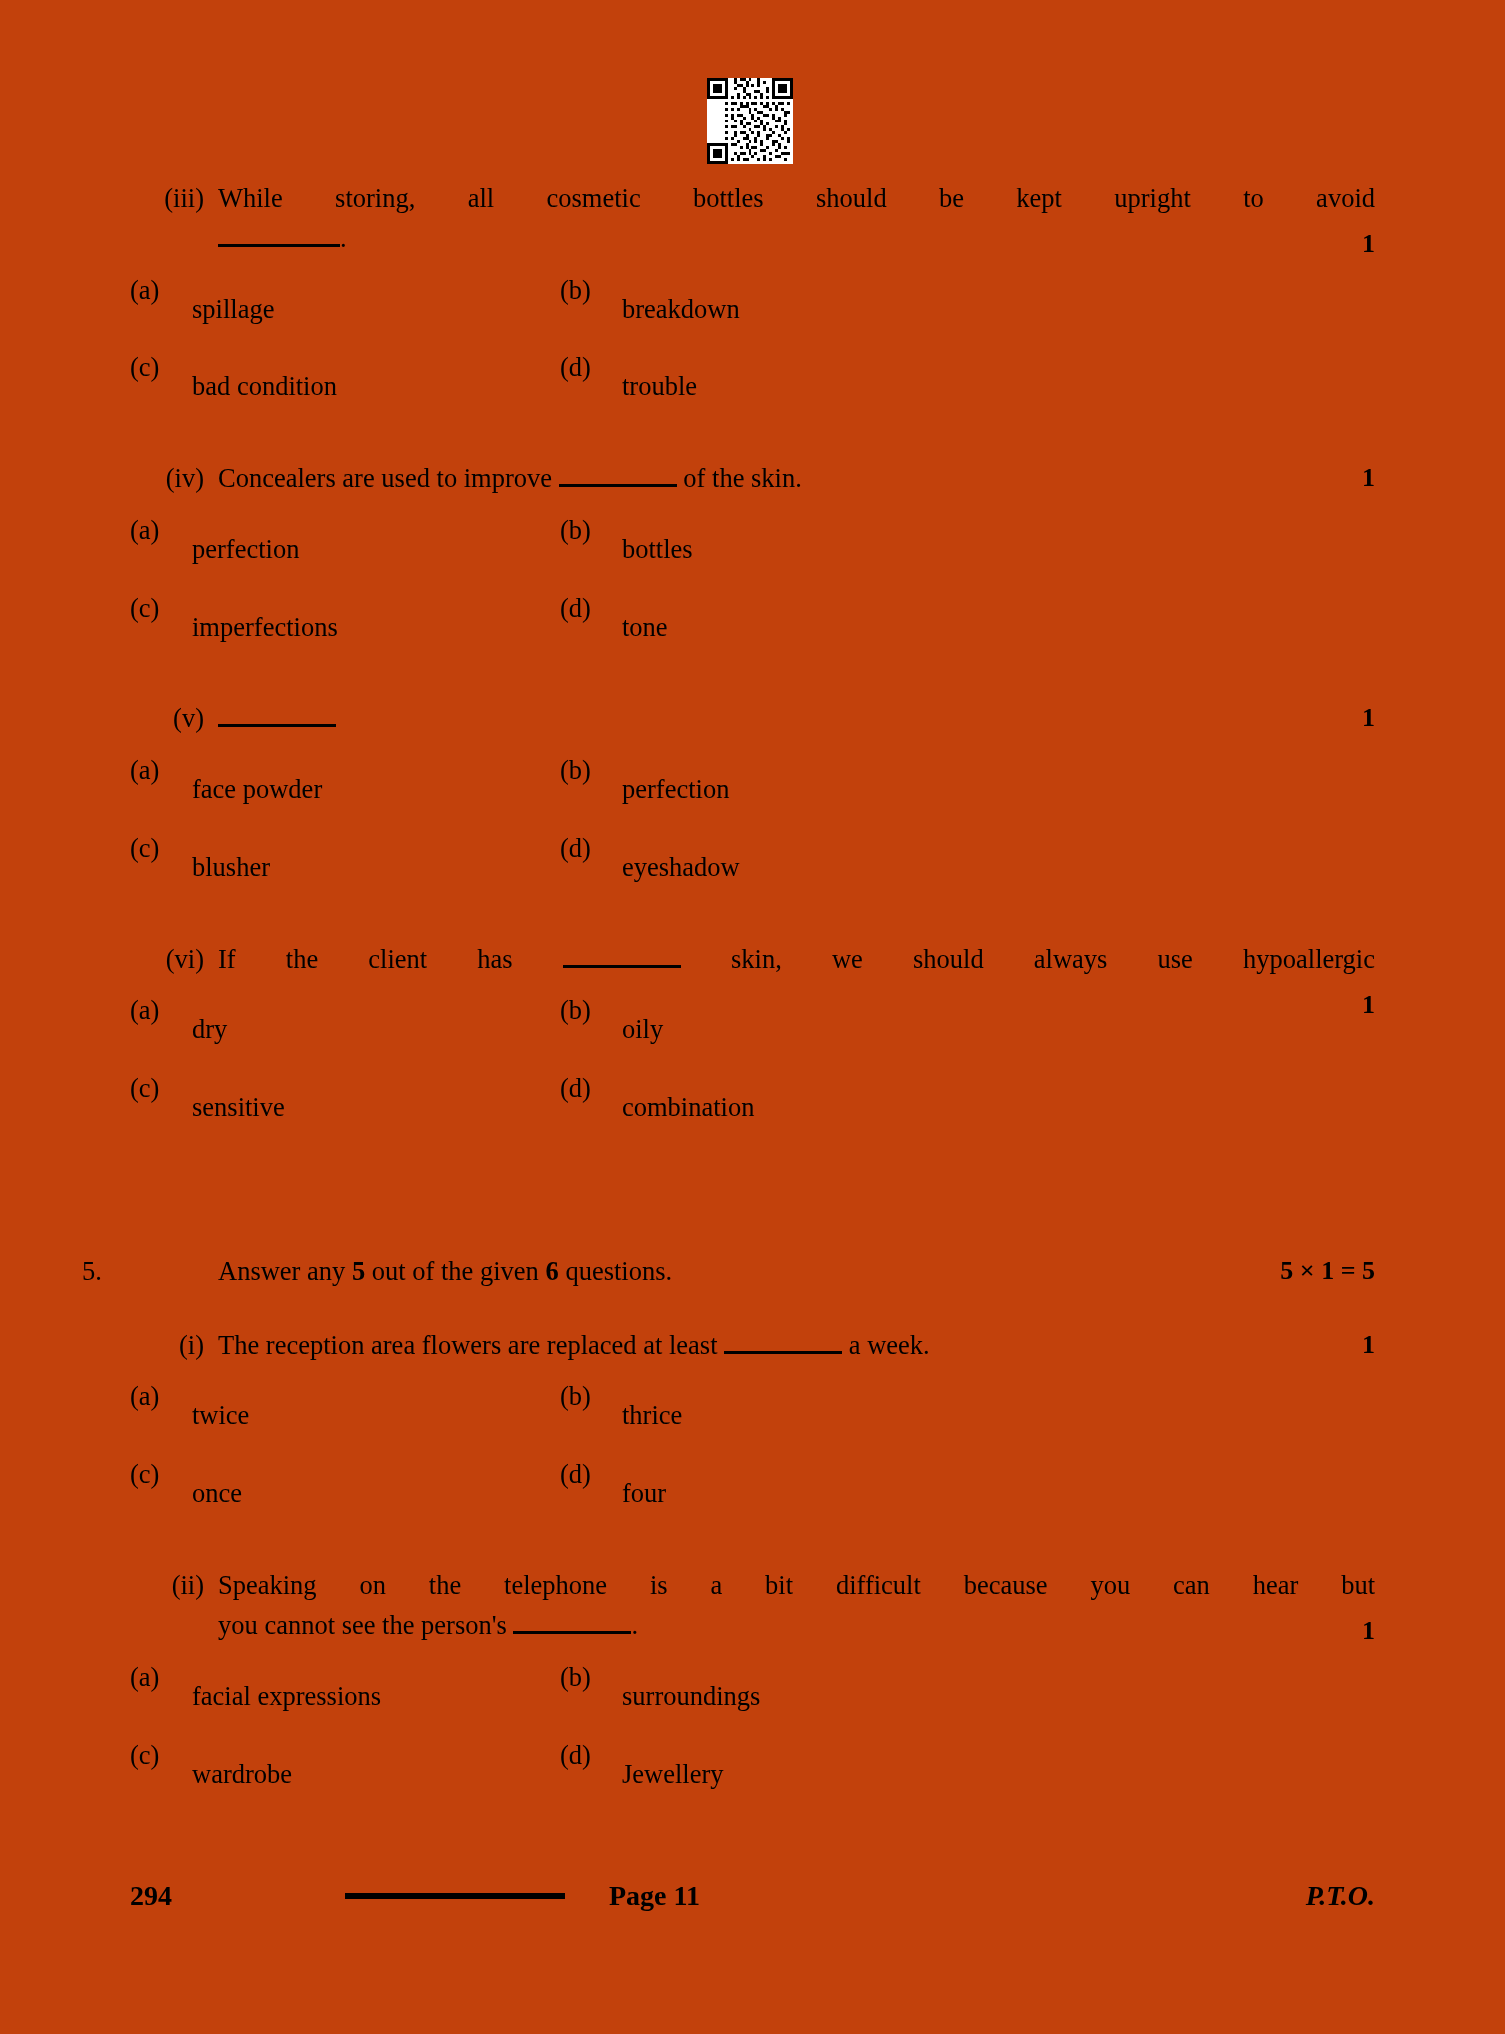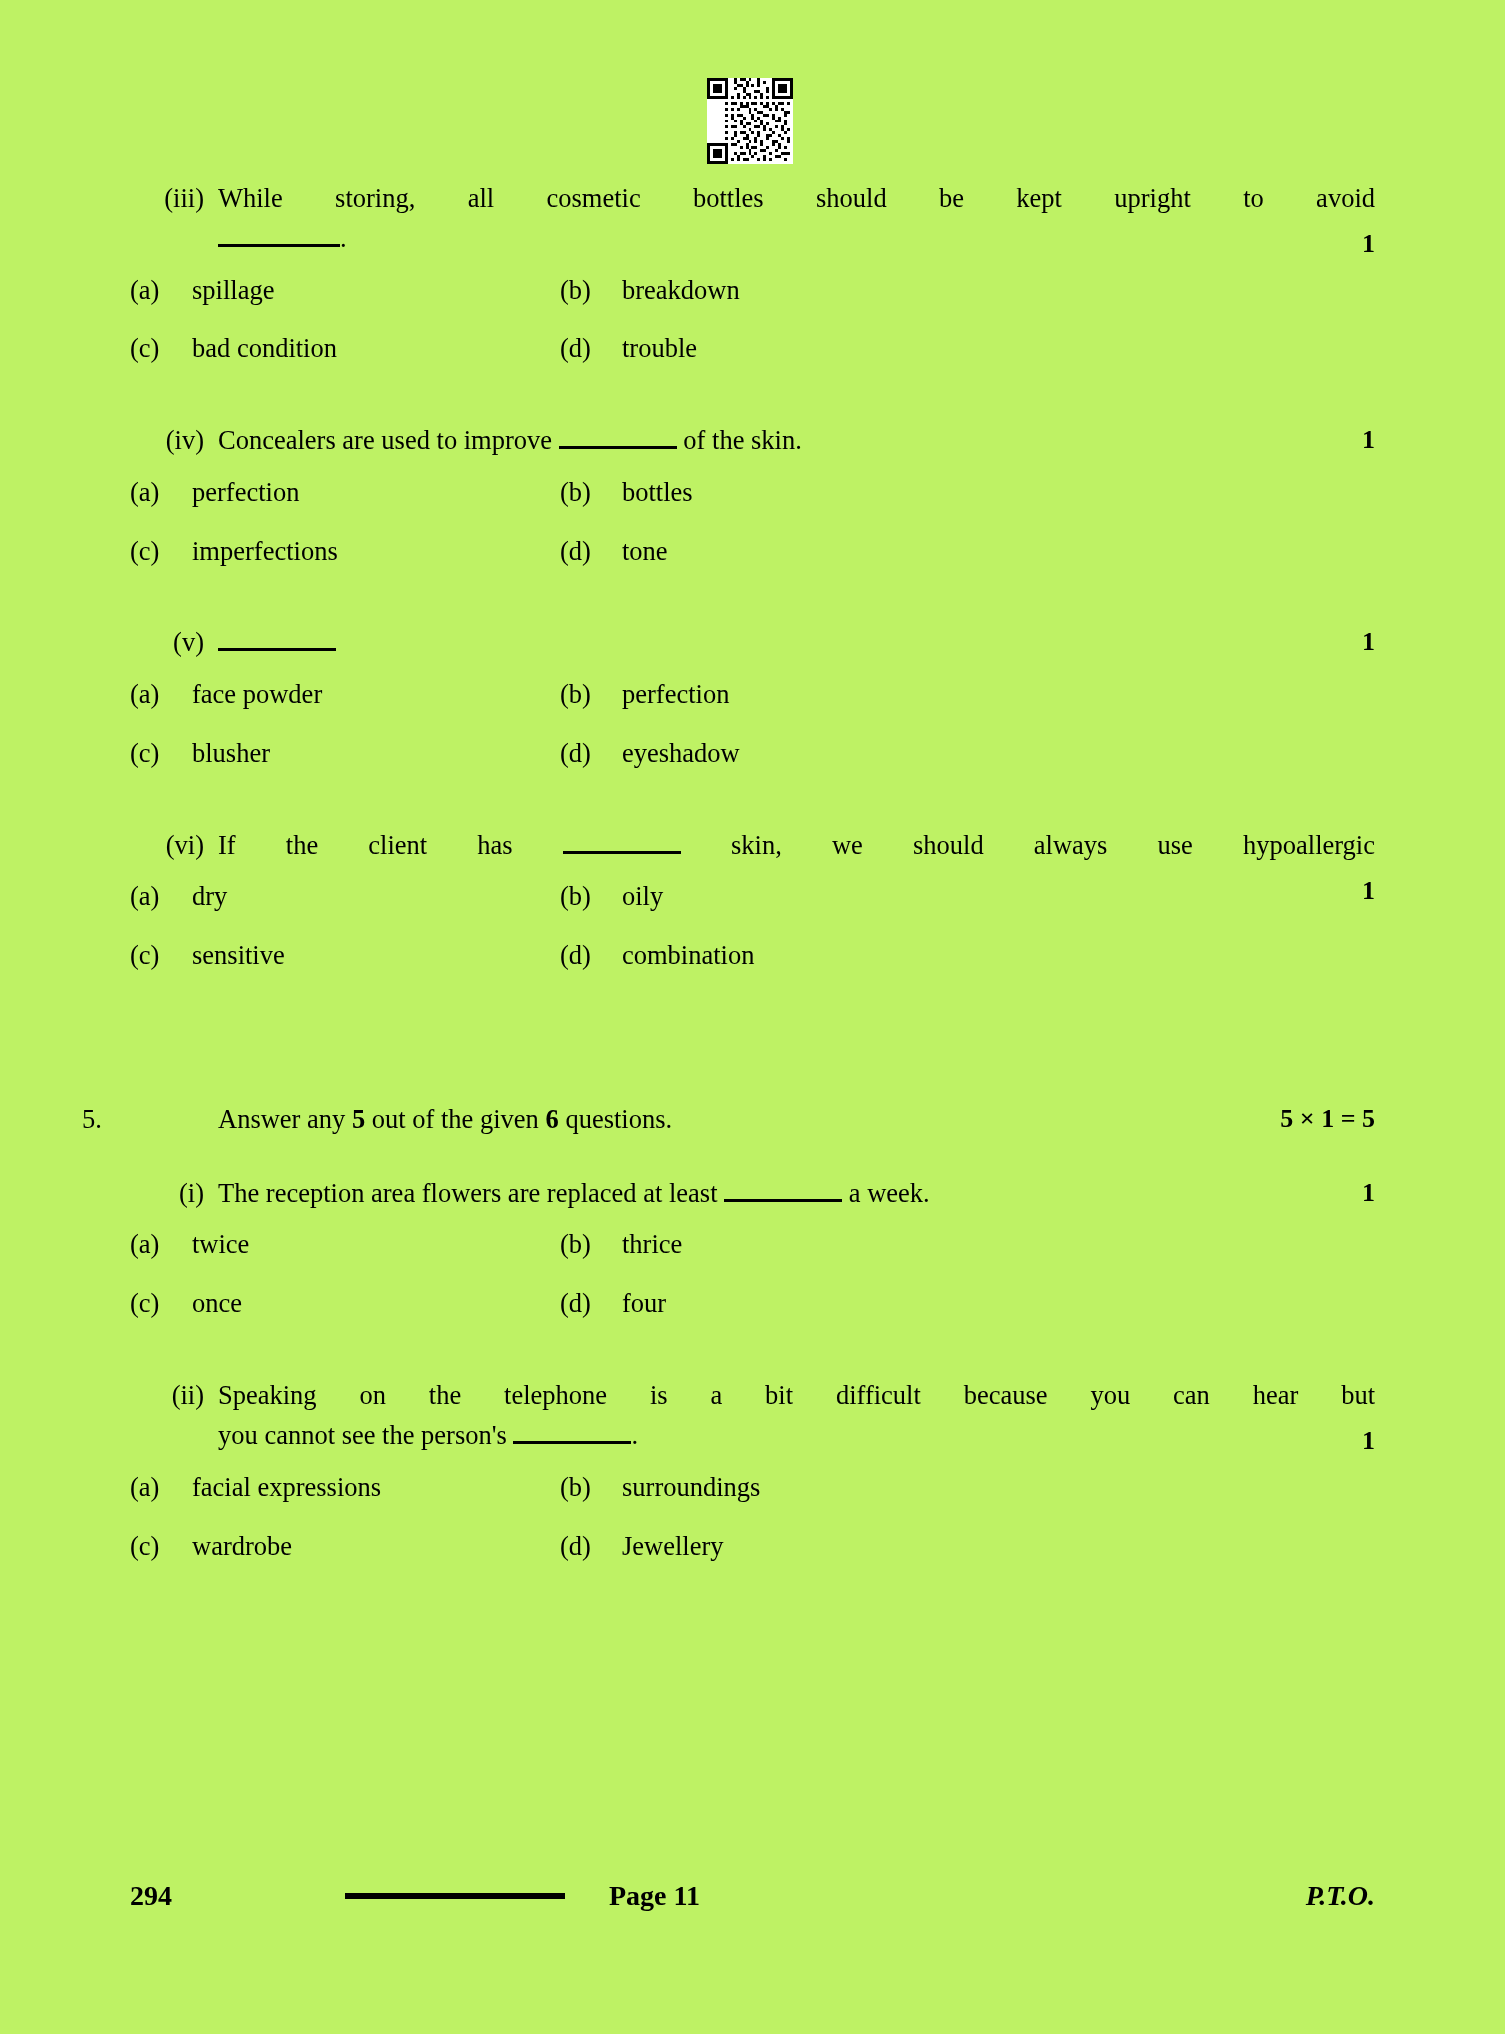--- a/index.html
+++ b/index.html
@@ -8,21 +8,21 @@
     background: #ffffff;
   }
   body {
     font-family: "Liberation Serif", "DejaVu Serif", serif;
     color: #000000;
   }
   .page {
     position: relative;
     width: 1505px;
     height: 2034px;
-    background: #bef264;
+    background: #c2410c;
     box-sizing: border-box;
     overflow: hidden;
   }
 
   
   .qr-wrap {
     position: absolute;
     top: 78px;
     left: 707px;
     width: 86px;
@@ -97,20 +97,21 @@
     line-height: 1.62;
   }
   .optcell.left  { width: 430px; }
   .optcell.right { width: 430px; }
   .optlabel {
     flex: 0 0 auto;
     width: 62px;
   }
   .opttext {
     flex: 1 1 auto;
+    margin-top: 19px;
   }
 
   
   .gap-sm { height: 34px; }
   .gap-md { height: 46px; }
   .gap-lg { height: 118px; }
 
   
   .footer {
     position: absolute;

